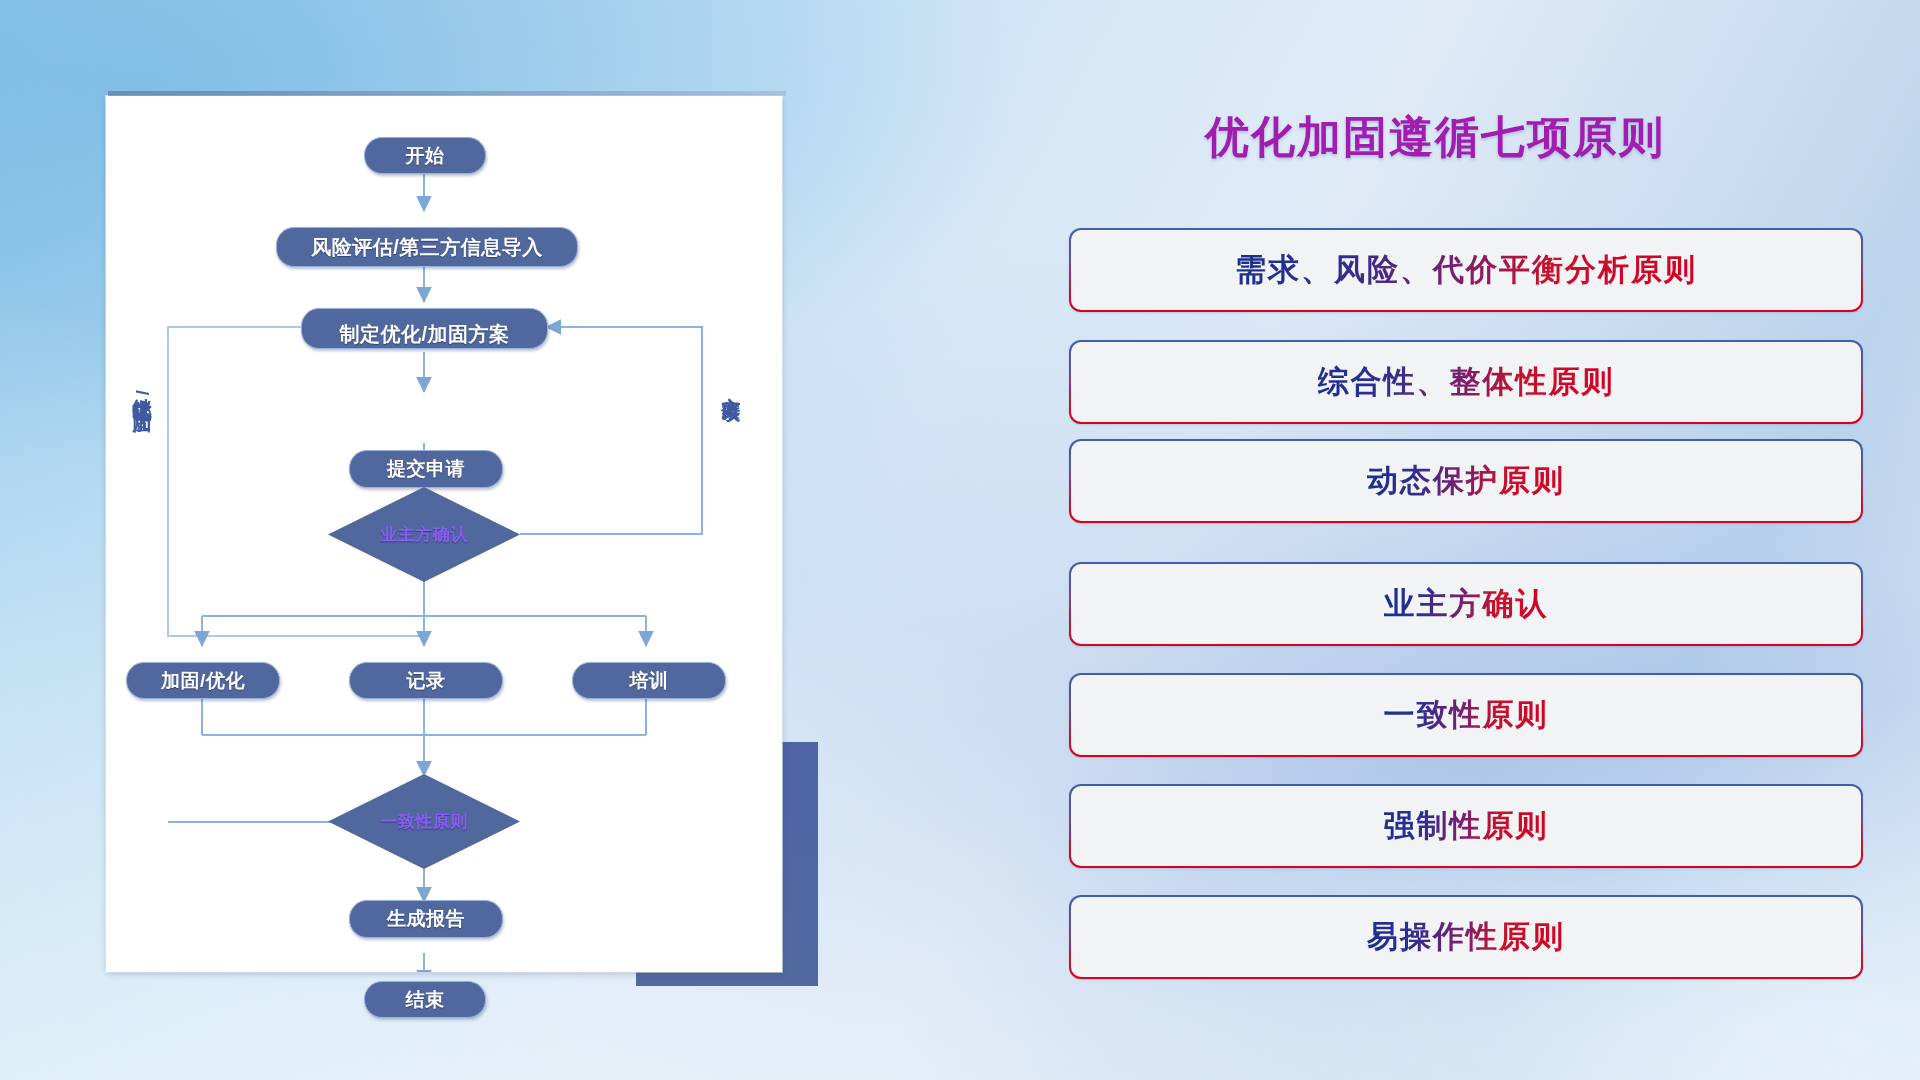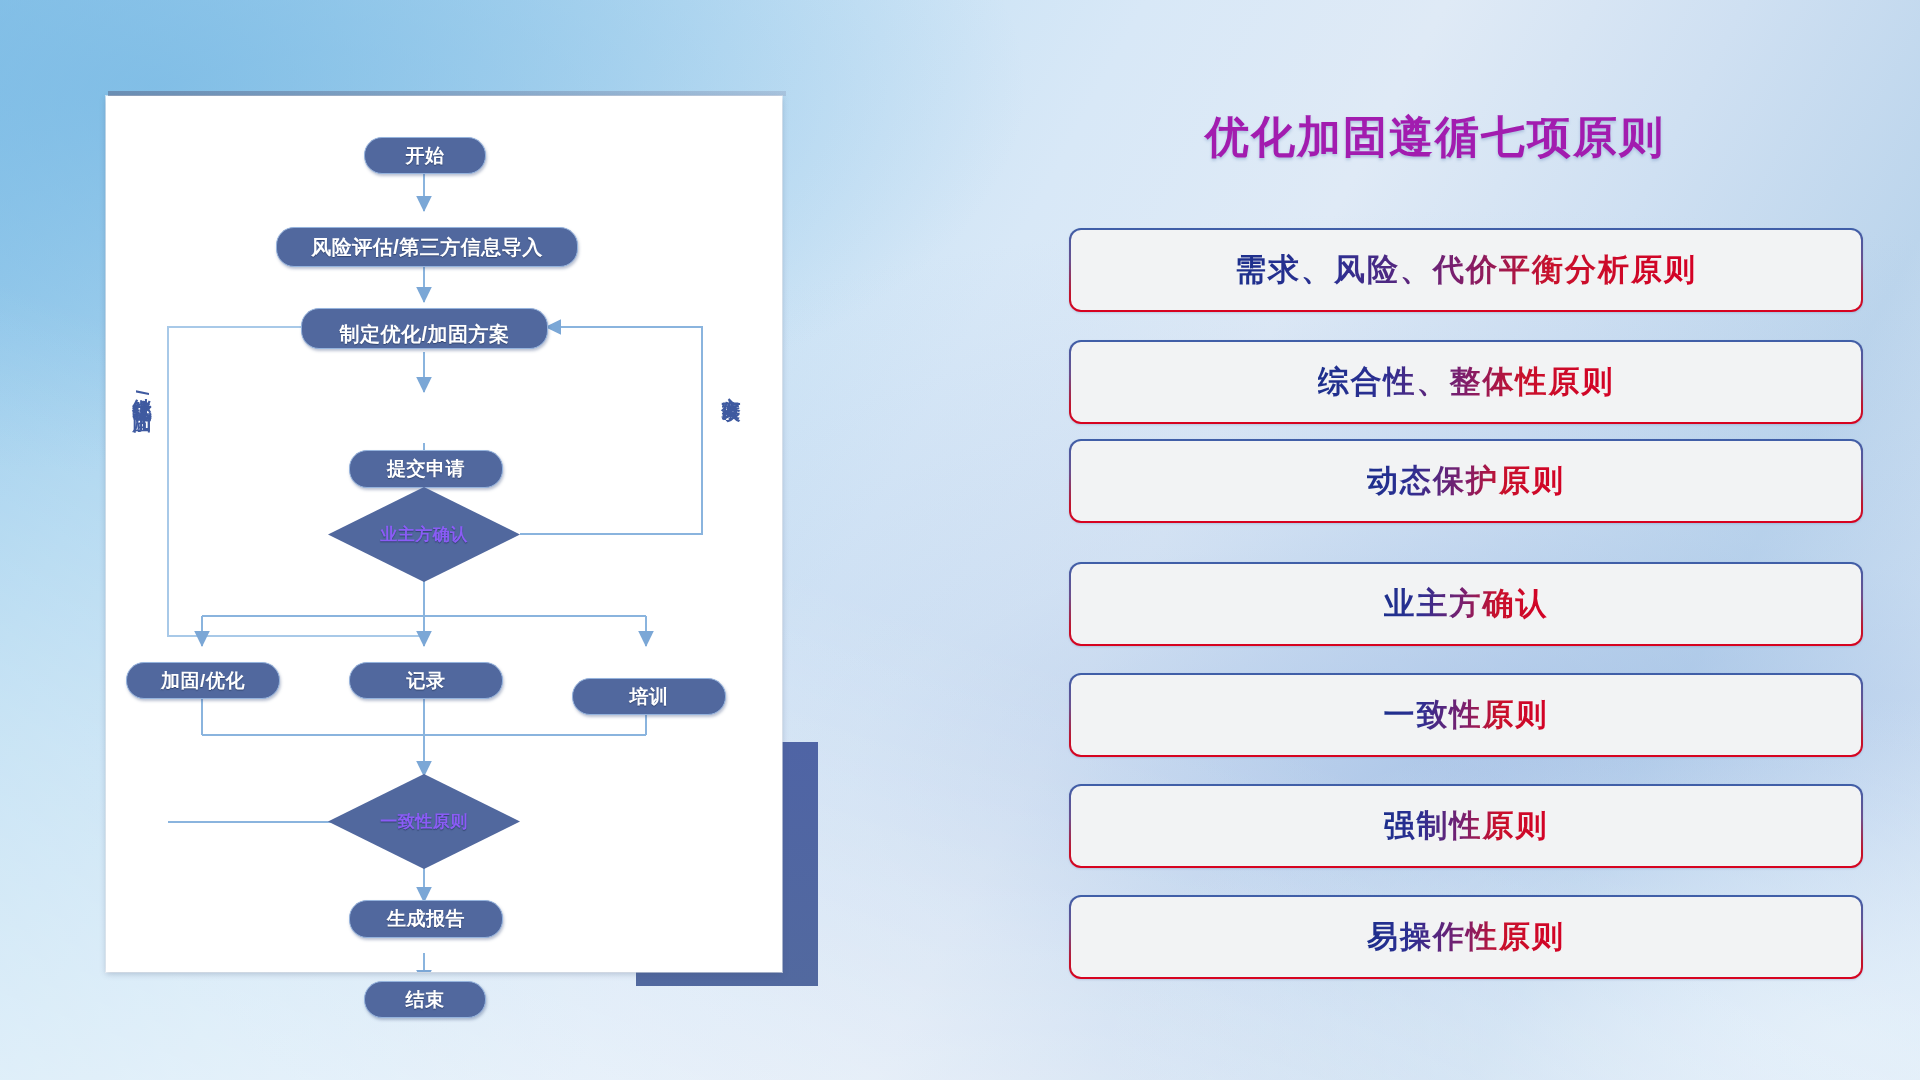--- a/index.html
+++ b/index.html
@@ -145,21 +145,21 @@
   </div>
 
   <div class="node" style="left:20px;top:566px;width:152px;height:35px;font-size:19px;">
     <span>加固/优化</span>
   </div>
 
   <div class="node" style="left:243px;top:566px;width:152px;height:35px;font-size:19px;">
     <span>记录</span>
   </div>
 
-  <div class="node" style="left:466px;top:566px;width:152px;height:35px;font-size:19px;margin-top:16px;">
+  <div class="node" style="left:466px;top:566px;width:152px;height:35px;font-size:19px;">
     <span>培训</span>
   </div>
 
   <div class="diamond" style="left:222px;top:678px;width:192px;height:95px;">
     <i></i>
     <span style="font-size:17px;">一致性原则</span>
   </div>
 
   <div class="node" style="left:243px;top:804px;width:152px;height:36px;font-size:19px;">
     <span>生成报告</span>

